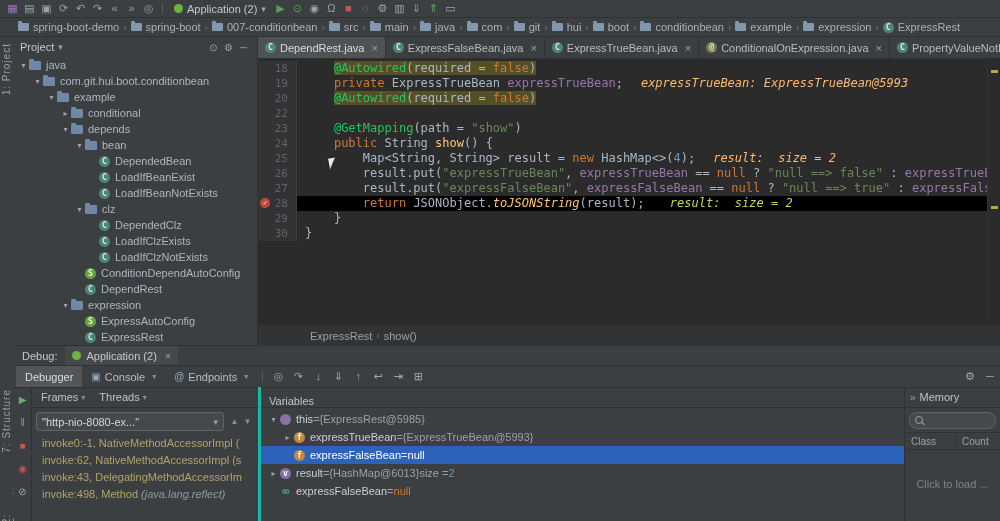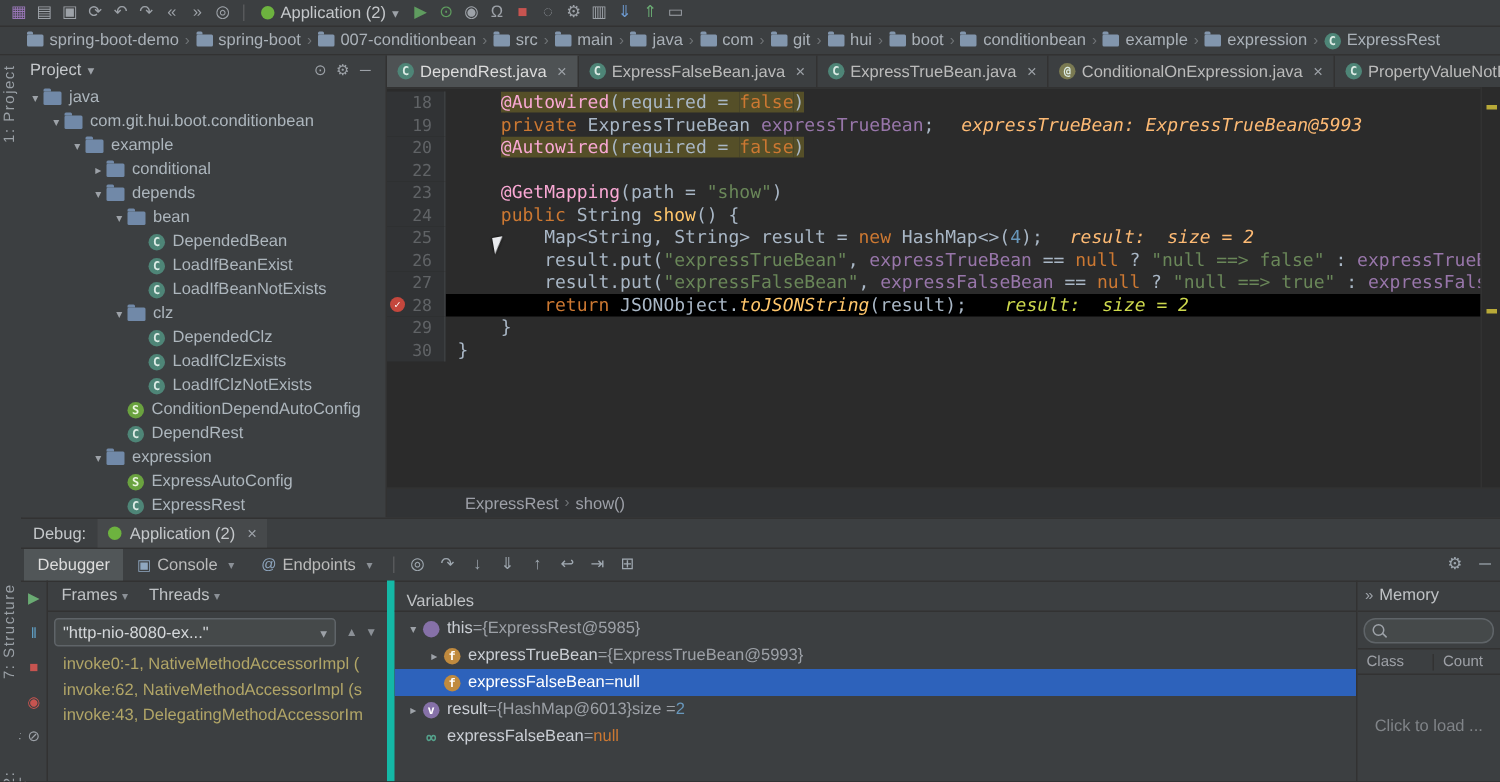--- a/index.html
+++ b/index.html
@@ -55,21 +55,21 @@
   .tab-close{color:#9da2a8;font-size:11px;margin-left:3px;}
   .code{position:absolute;top:21px;left:0;right:0;bottom:19px;overflow:hidden;
         font:12px/15px "DejaVu Sans Mono",monospace;padding-top:3px;}
   .line{display:flex;height:15px;}
   .ln{width:30px;background:#313335;color:#606366;text-align:right;padding-right:8px;flex:none;
       font-size:11px;position:relative;border-right:1px solid #3c3f41;}
   .lc{flex:1;padding-left:8px;white-space:pre;overflow:hidden;}
   .line.exec .lc{background:#000000;}
   .bp{position:absolute;left:2px;top:2px;width:10px;height:10px;border-radius:50%;background:#c4473d;
       color:#fff;font-size:7px;line-height:10px;text-align:center;}
-  .tk-p{color:#a9b7c6}.tk-k{color:#cc7832}.tk-a{color:#f9a8d4}.tk-s{color:#6a8759}
+  .tk-p{color:#a9b7c6}.tk-k{color:#cc7832}.tk-a{color:#22c55e}.tk-s{color:#6a8759}
   .tk-n{color:#6897bb}.tk-f{color:#9876aa}.tk-m{color:#ffc66b}
   .tk-sm{color:#ffc66b;font-style:italic}.tk-hl{background:#554f28;}
   .hint{color:#fdba74;font-style:italic;margin-left:18px;}
   .hint-exec{color:#cdd84d;}
   .stripe{position:absolute;right:0;top:0;bottom:0;width:12px;background:#2b2b2b;border-left:1px solid #323232;}
   .stripe-mark{position:absolute;right:2px;width:7px;height:3px;background:#b8a938;display:block;}
   .mouse-cursor{position:absolute;left:71px;top:100px;width:0;height:0;z-index:6;
                 border-top:11px solid #e8eaed;border-right:7px solid transparent;
                 transform:rotate(-10deg);filter:drop-shadow(0 0 1px #000);}
   .ed-crumbs{position:absolute;left:0;right:0;bottom:0;height:19px;background:#313335;border-top:1px solid #323232;
@@ -86,21 +86,21 @@
   .dbg-tab2.active{background:#515658;color:#dddddd;}
   .dt-ico{font-size:10px;color:#8fa7c0;}
   .fh-caret{font-size:8px;color:#8b9096;margin-left:3px;}
   .step-ico{width:20px;text-align:center;font-size:11px;color:#9fa8b0;line-height:21px;cursor:default;}
   .dbg-spacer{flex:1;}
   .dbg-body{position:absolute;top:41px;left:0;right:0;bottom:0;display:flex;}
   .dbg-strip{width:17px;border-right:1px solid #323232;display:flex;flex-direction:column;align-items:center;
              padding-top:6px;gap:9px;flex:none;}
   .strip-ico{width:16px;height:14px;line-height:14px;text-align:center;font-size:10px;cursor:default;}
 
-  .frames{width:226px;border-right:5px solid #14b8a6;display:flex;flex-direction:column;flex:none;overflow:hidden;}
+  .frames{width:226px;border-right:3px solid #14b8a6;display:flex;flex-direction:column;flex:none;overflow:hidden;}
   .frames-header{height:20px;display:flex;align-items:center;gap:14px;padding-left:9px;
                  font-size:11px;color:#c0c3c6;border-bottom:1px solid #323232;}
   .fh-tab{display:inline-flex;align-items:center;cursor:default;}
   .thread-row{height:23px;display:flex;align-items:center;padding:2px 4px;gap:4px;}
   .combo{flex:1;height:17px;background:#45494a;border:1px solid #5f6468;border-radius:3px;display:flex;
          align-items:center;justify-content:space-between;padding:0 5px;font-size:11px;color:#d4d7da;
          white-space:nowrap;overflow:hidden;cursor:default;}
   .mini-ico{width:13px;text-align:center;font-size:8px;color:#8b9096;cursor:default;}
   .frame-list{flex:1;overflow:hidden;font-size:11px;}
   .frame-row{height:17px;line-height:17px;padding-left:10px;white-space:nowrap;overflow:hidden;cursor:default;}
@@ -525,20 +525,21 @@
           </span>
           <span id="thread-nav" class="tb-group">
               <span class="mini-ico">▲</span>
               <span class="mini-ico">▼</span>
             </span>
         </div>
         <div id="frame-list" class="frame-list">
             <div class="frame-row"><span class="fr-lib">invoke0:-1, NativeMethodAccessorImpl (</span></div>
             <div class="frame-row"><span class="fr-lib">invoke:62, NativeMethodAccessorImpl (s</span></div>
             <div class="frame-row"><span class="fr-lib">invoke:43, DelegatingMethodAccessorIm</span></div>
+            <div class="frame-row"><span class="fr-lib">invoke:498, Method </span><span class="fr-pkg">(java.lang.reflect)</span></div>
           </div>
       </div>
       <div class="vars">
         <div class="vars-header">
           <span>Variables</span>
         </div>
         <div id="var-list" class="var-list">
             <div class="var-row" style="padding-left: 6px;">
               <span class="vtoggle">▾</span>
               <span class="vicon vicon-this"></span>

